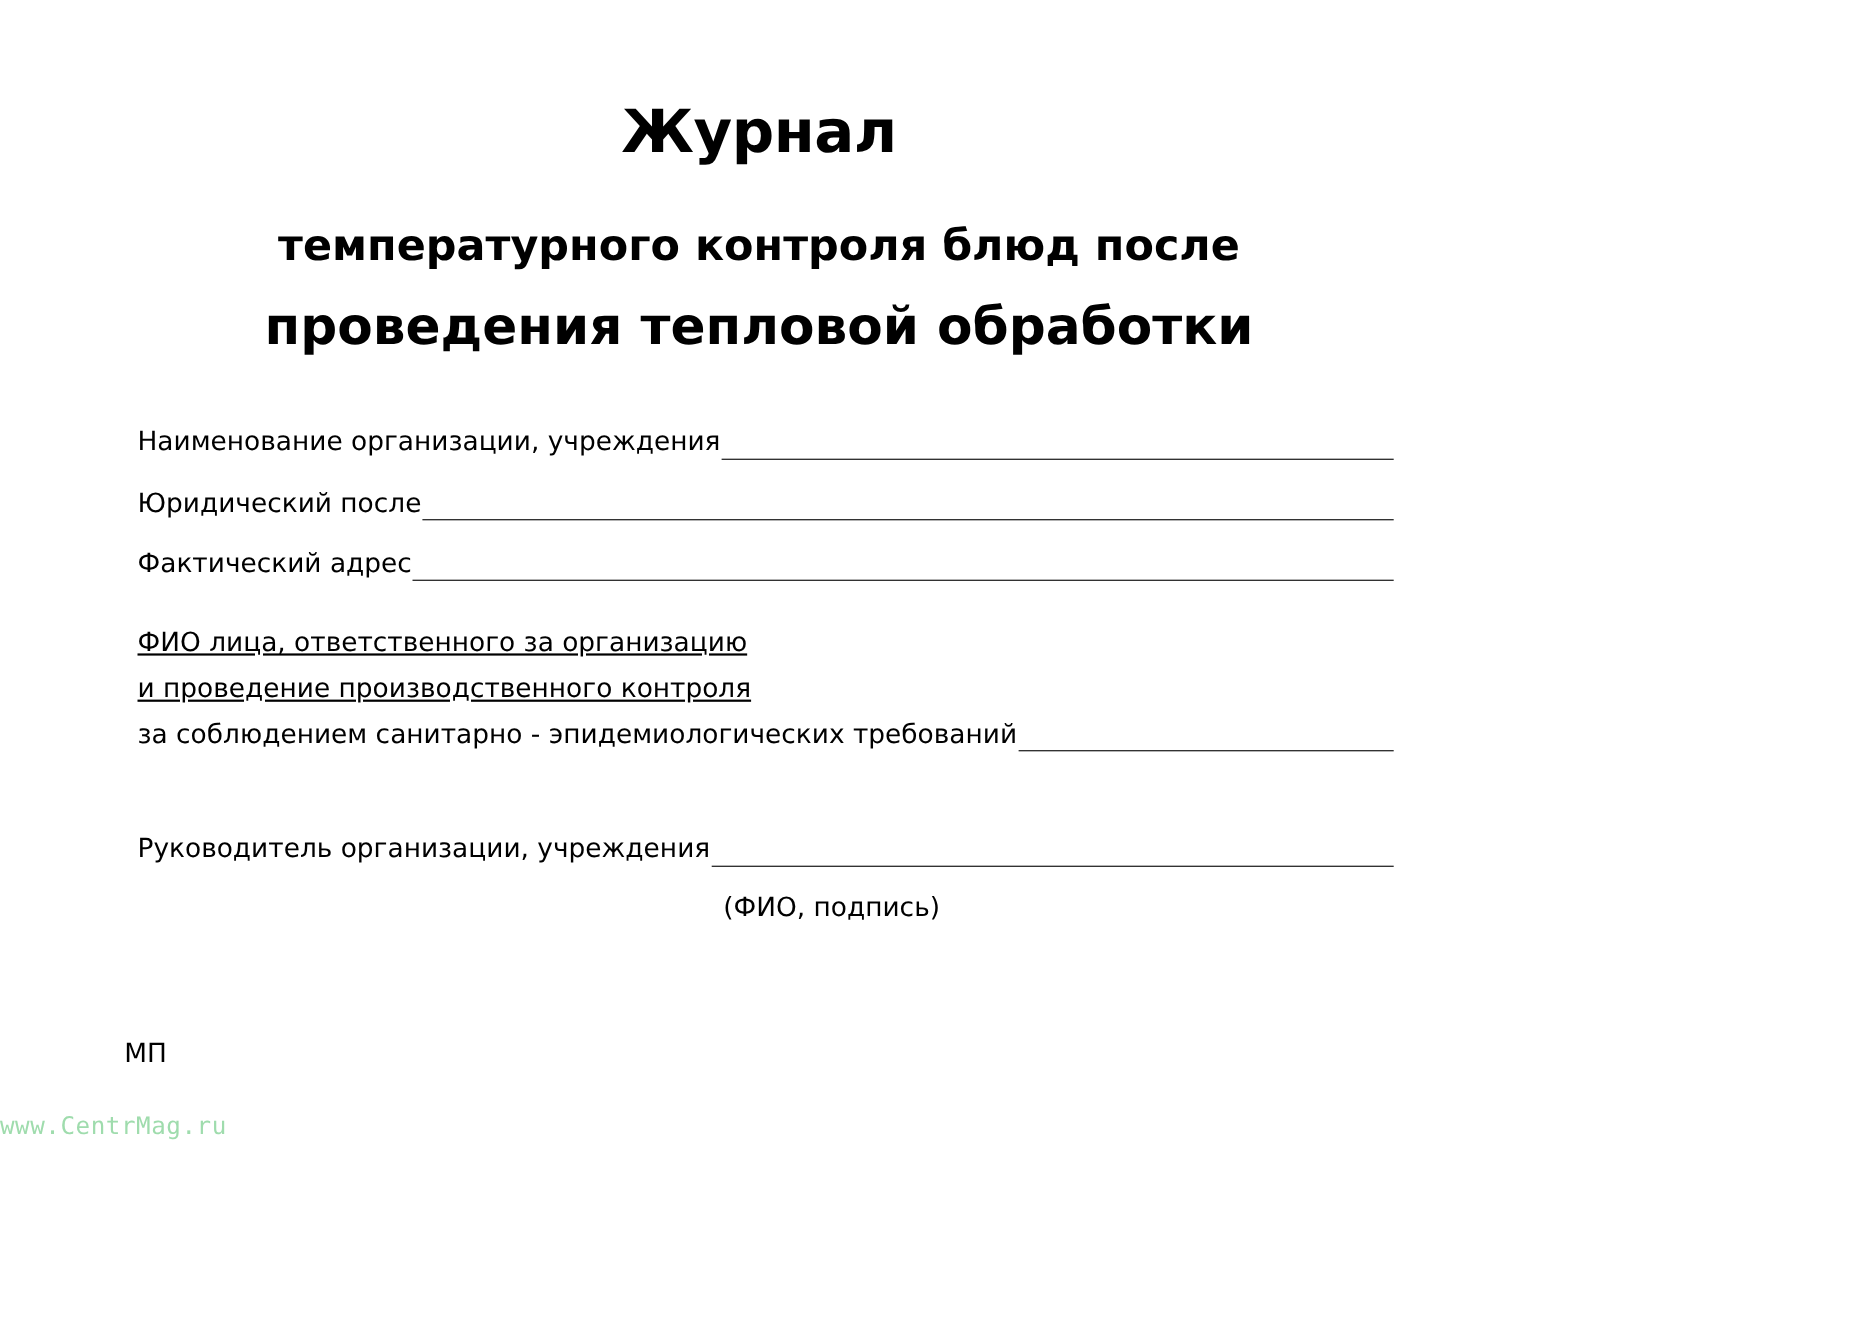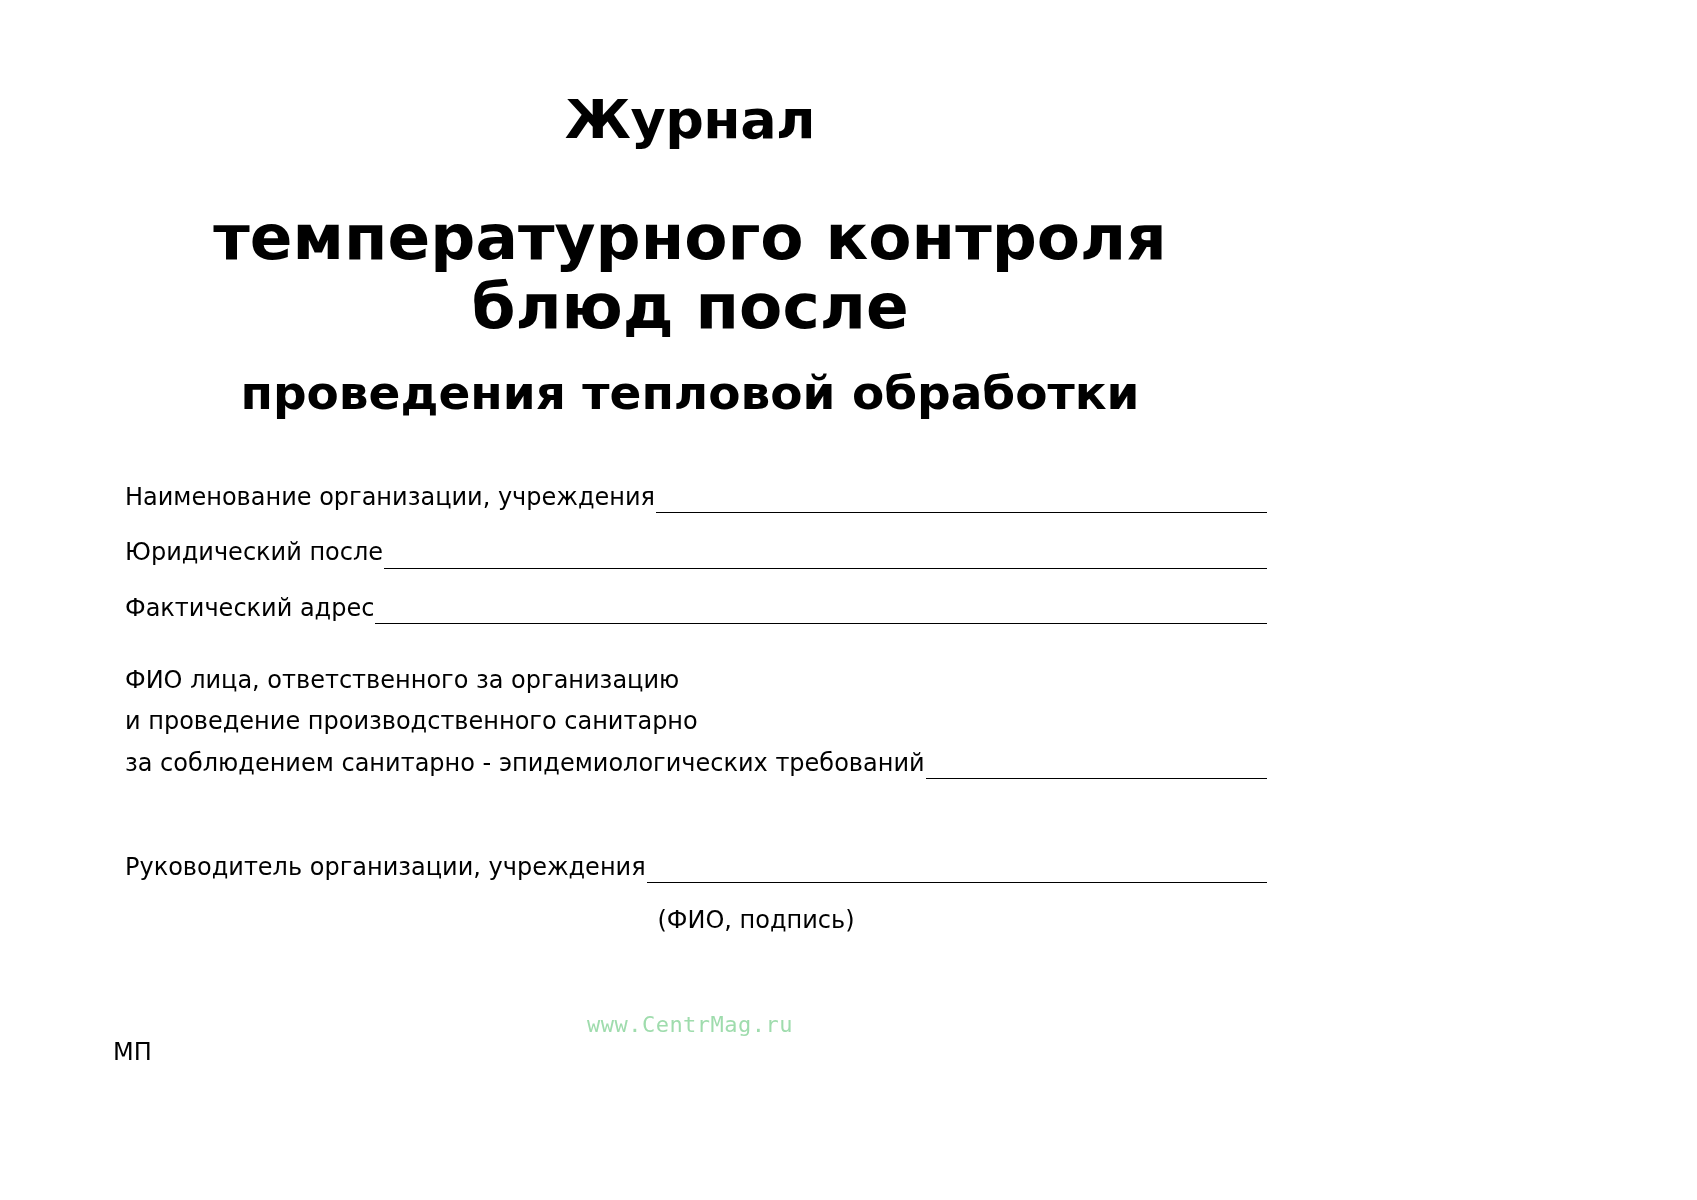--- a/index.html
+++ b/index.html
@@ -29,21 +29,21 @@
     text-align: center;
     padding-top: 92px;
   }
   .title-line-1 {
     font-size: 54px;
     font-weight: bold;
     line-height: 1.05;
     letter-spacing: -0.5px;
   }
   .title-line-2 {
-    font-size: 63px;
+    font-size: 39px;
     font-weight: bold;
     line-height: 1.1;
     margin-top: 54px;
     padding: 0 180px;
   }
   .title-line-3 {
     font-size: 47px;
     font-weight: bold;
     line-height: 1.1;
     margin-top: 26px;
@@ -76,20 +76,21 @@
     margin-left: 1px;
   }
 
   .multiline-block {
     font-size: 24px;
     line-height: 1.72;
     margin-top: 36px;
   }
   .multiline-block .plain {
     display: block;
+    text-decoration: underline;
   }
 
   .spacer-big {
     height: 72px;
   }
 
   .sub-note {
     font-size: 24px;
     text-align: center;
     margin-top: 18px;
@@ -101,21 +102,21 @@
     margin-top: 104px;
     padding-left: 113px;
   }
 
   
   .watermark {
     position: absolute;
     left: 0;
     right: 0;
     top: 1012px;
-    text-align: center;
+    text-align: left;
     font-family: "DejaVu Sans Mono", monospace;
     font-size: 22px;
     color: #9fdcad;
     letter-spacing: 0.5px;
   }
 </style>
 </head>
 <body>
 
 <div class="page">
@@ -138,21 +139,21 @@
       <span class="field-rule"></span>
     </div>
 
     <div class="field-row">
       <span class="field-label">Фактический адрес</span>
       <span class="field-rule"></span>
     </div>
 
     <div class="multiline-block">
       <span class="plain">ФИО лица, ответственного за организацию</span>
-      <span class="plain">и проведение производственного санитарно</span>
+      <span class="plain">и проведение производственного контроля</span>
       <div class="field-row" style="margin-top:4px;margin-bottom:0;">
         <span class="field-label">за соблюдением санитарно - эпидемиологических требований</span>
         <span class="field-rule"></span>
       </div>
     </div>
 
     <div class="spacer-big"></div>
 
     <div class="field-row">
       <span class="field-label">Руководитель организации, учреждения</span>

